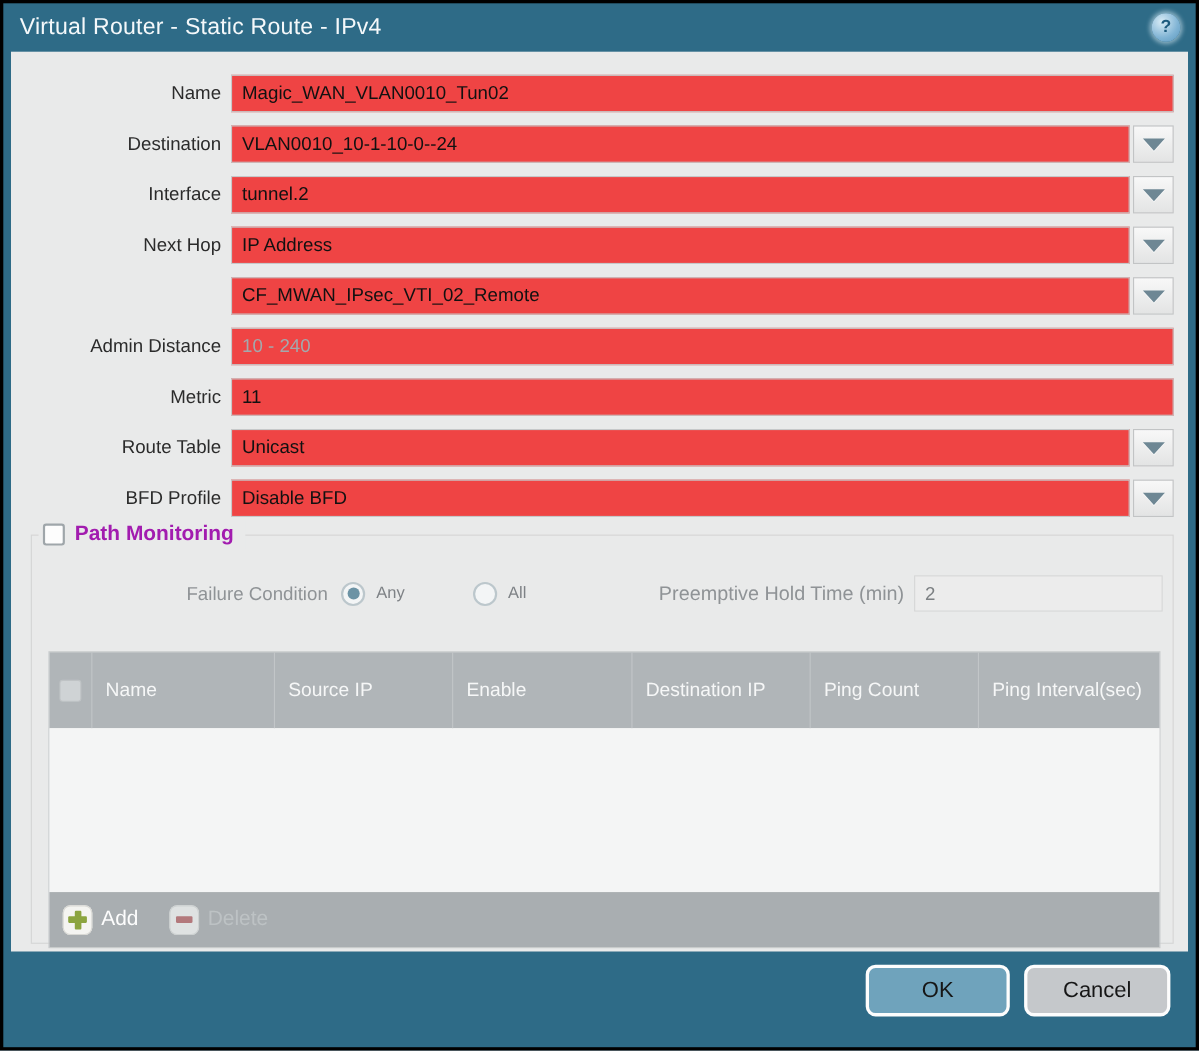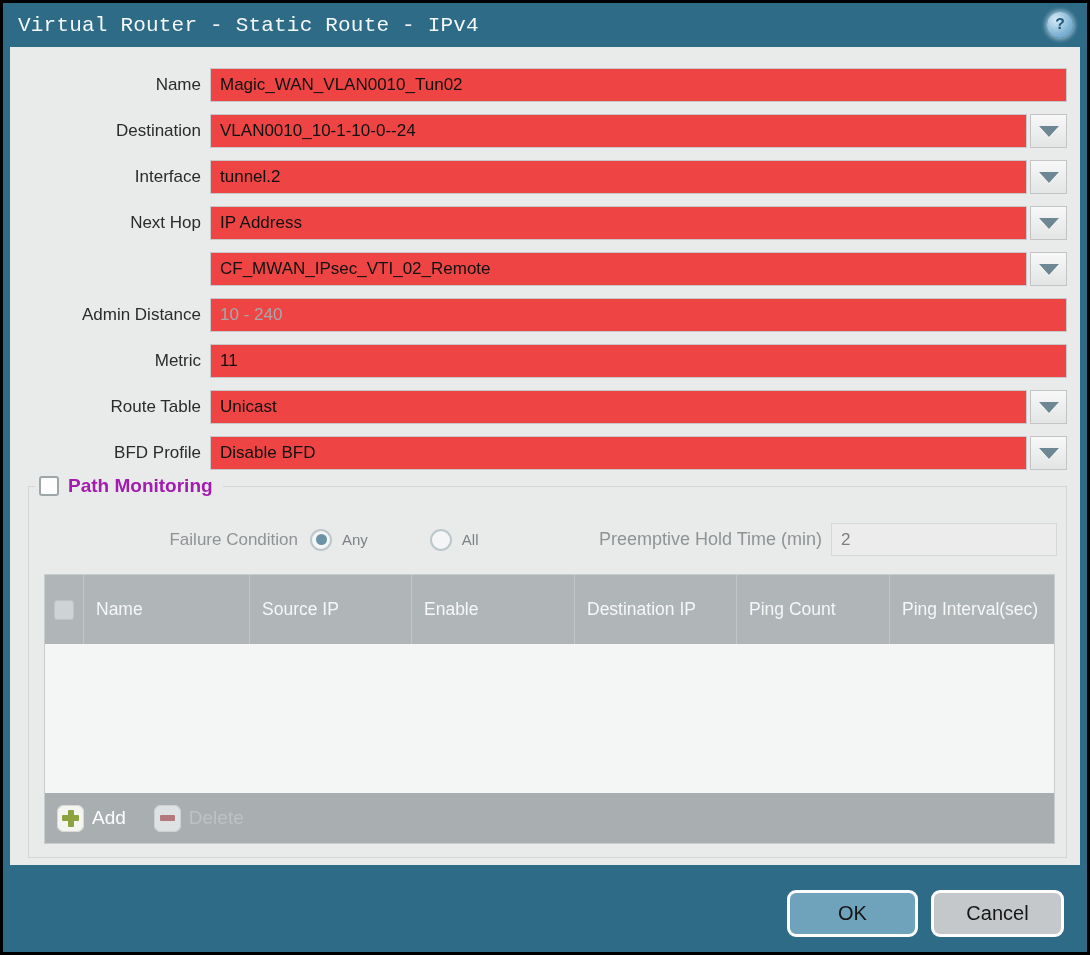--- a/index.html
+++ b/index.html
@@ -6,21 +6,21 @@
   html,body { width:1090px; height:955px; background:#555; font-family:"Liberation Sans", sans-serif; }
 
   .window {
     position:relative; width:1090px; height:955px;
     background:#2e6b87; border:3px solid #000; overflow:hidden;
   }
 
   
   .titlebar {
     position:absolute; top:0; left:0; right:0; height:44px;
-    display:flex; align-items:center; padding:0 14px 0 15px;font-family:Liberation Mono, monospace;
+    display:flex; align-items:center; padding:0 14px 0 15px;
   }
   .title { color:#f4f8fa; font-size:21px; letter-spacing:0.2px; }
   .help {
     margin-left:auto; width:26px; height:26px; border-radius:50%;
     background:radial-gradient(circle at 35% 30%, #d9ecf6, #7fb3d4 60%, #5b97bd);
     box-shadow:0 0 4px 2px rgba(220,238,248,.55);
     color:#1d5a7d; font-weight:bold; font-size:16px;
     display:flex; align-items:center; justify-content:center; cursor:pointer;
   }
 
@@ -63,21 +63,21 @@
     position:absolute; top:-14px; left:6px;
     background:#e9eaea; padding:2px 10px 2px 4px;
     display:flex; align-items:center; gap:9px;
   }
   .pm-check {
     width:20px; height:20px; background:#fdfdfd;
     border:2px solid #9fa6aa; border-radius:3px; cursor:pointer;
   }
   .pm-title { font-size:19px; font-weight:bold; color:#a21caf; }
 
-  .fc-row { display:flex; align-items:center; margin:8px 0 18px 0; }
+  .fc-row { display:flex; align-items:center; margin:8px 0 36px 0; }
   .fc-label { width:272px; text-align:right; padding-right:12px; font-size:17px; color:#8f9396; }
   .radio-group { display:flex; align-items:center; gap:10px; margin-right:36px; }
   .radio {
     width:22px; height:22px; border-radius:50%;
     border:2px solid #bcc7cc; background:#f3f5f6;
     display:flex; align-items:center; justify-content:center;
   }
   .radio.selected::after {
     content:""; width:11px; height:11px; border-radius:50%; background:#6c93a5;
   }
@@ -126,21 +126,21 @@
   }
   .ic-plus::before { left:50%; top:5px; width:6px; height:17px; transform:translateX(-50%); }
   .ic-plus::after  { top:50%; left:5px; height:6px; width:17px; transform:translateY(-50%); }
   .ic-minus::after {
     content:""; position:absolute; top:50%; left:6px; height:6px; width:15px;
     transform:translateY(-50%); background:#b3797c; border-radius:1px;
   }
 
   
   .footer {
-    position:absolute; left:0; right:0; bottom:0; height:84px;
+    position:absolute; left:0; right:0; bottom:13px; height:84px;
     display:flex; align-items:center; justify-content:flex-end;
     padding:6px 23px 0 0; gap:13px;
   }
   .btn {
     height:47px; border-radius:9px; border:3px solid #fdfdfd;
     font-family:"Liberation Sans", sans-serif; font-size:20px; color:#161616;
     display:flex; align-items:center; justify-content:center; cursor:pointer;
   }
   .btn-ok { width:131px; background:#6fa3bc; }
   .btn-cancel { width:133px; background:#c5c8cb; }

